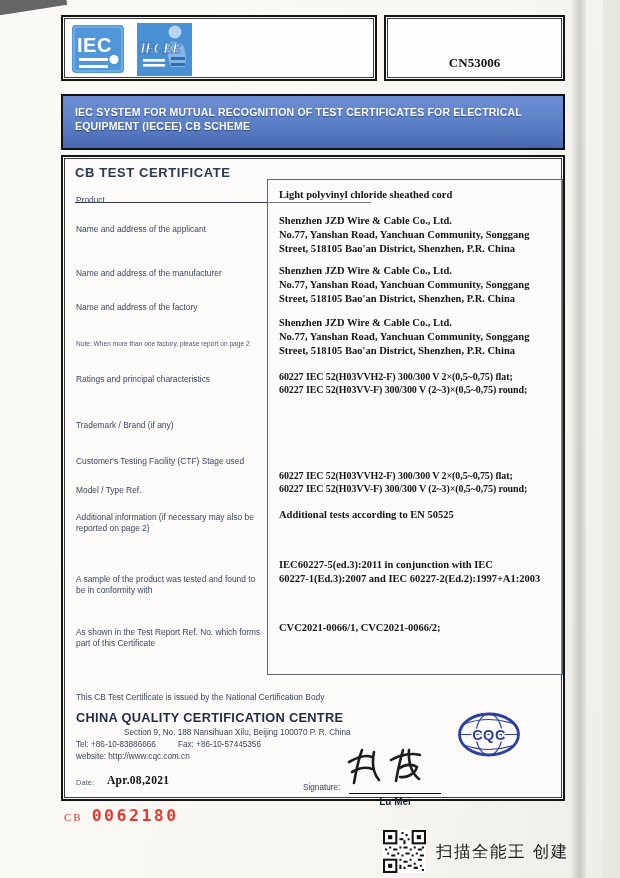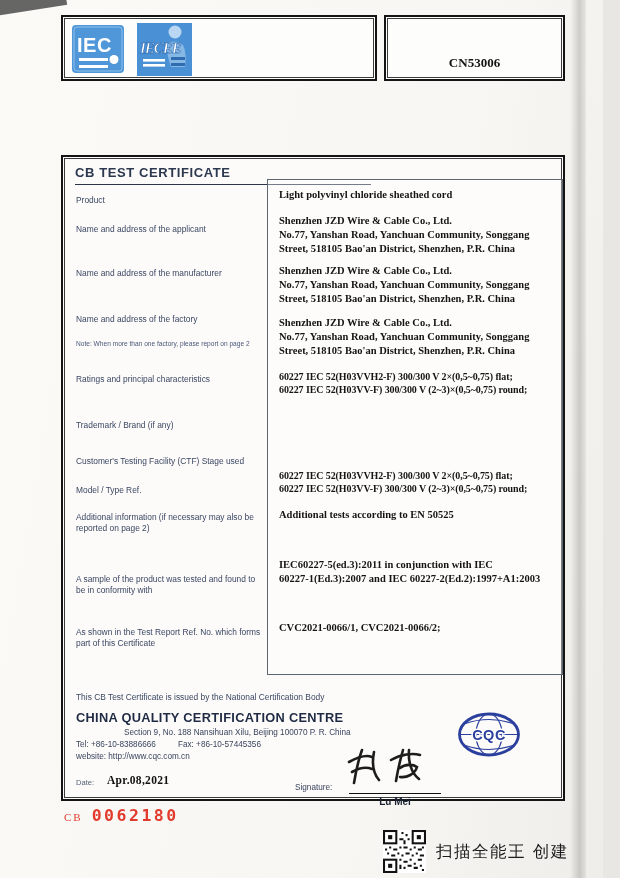--- a/index.html
+++ b/index.html
@@ -33,21 +33,21 @@
 
   .banner { position:absolute; left:61px; top:94px; width:504px; height:56px;
           background:linear-gradient(#6d8ed3 0%, #5b7fc6 55%, #4868b0 100%);
           border:2px solid #101016; color:#fff; font-weight:bold; font-size:10.5px;
           padding:9px 12px 0 12px; letter-spacing:.2px; line-height:1.35;
           text-shadow:0 1px 1px rgba(20,40,90,.65); }
 
   
   .main-box { position:absolute; left:61px; top:155px; width:504px; height:646px; background:#fcfbf9; }
   .cert-title { position:absolute; left:12px; top:8px; width:296px; font-weight:bold; font-size:13px;
-          color:#2c3850; letter-spacing:.6px; border-bottom:1.6px solid #2c3547; padding-bottom:4px; }
+          color:#2c3850; letter-spacing:.6px; border-bottom:1.6px solid #2c3547; padding-bottom:22px; }
   .value-panel { position:absolute; left:204px; top:22px; width:296px; height:496px;
           border:1px solid #5d6673; background:rgba(255,255,255,.35); }
 
   .flabel { position:absolute; left:13px; width:190px; font-size:8.4px; color:#3b4763; line-height:1.3; }
   .fnote  { position:absolute; left:13px; width:190px; font-size:6.6px; color:#56618030; color:#4c587a; }
   .fvalue { position:absolute; left:216px; width:274px; font-family:"Liberation Serif", serif;
           font-weight:bold; font-size:10.5px; color:#141414; line-height:1.32; white-space:pre-line; }
   .fvalue.compact { font-size:10px; letter-spacing:-0.1px; }
 
   .issued-line { position:absolute; left:13px; top:535px; font-size:8.4px; color:#3b4763; }
@@ -55,21 +55,21 @@
           color:#1f2a44; letter-spacing:.3px; }
   .body-addr { position:absolute; left:13px; top:571px; font-size:8.2px; color:#39445e;padding-left:48px; }
   .body-tel  { position:absolute; left:13px; top:583px; font-size:8.2px; color:#39445e; }
   .body-tel .fax { margin-left:22px; }
   .body-web  { position:absolute; left:13px; top:595px; font-size:8.2px; color:#39445e; }
 
   .date-label { position:absolute; left:13px; top:621px; font-size:7.6px; color:#545f76; }
   .date-value { position:absolute; left:44px; top:617px; font-family:"Liberation Serif", serif;
           font-weight:bold; font-size:11.5px; color:#111; letter-spacing:.3px; }
 
-  .sig-label { position:absolute; left:232px; top:626px; font-size:8.2px; color:#39445e; }
+  .sig-label { position:absolute; left:240px; top:626px; font-size:8.2px; color:#39445e; }
   .sig-strokes { position:absolute; left:278px; top:588px; width:104px; height:46px; }
   .sig-line { position:absolute; left:286px; top:636px; width:92px; border-top:1.8px solid #101010; }
   .sig-name { position:absolute; left:286px; top:639px; width:92px; text-align:center;
           font-size:10px; font-weight:bold; color:#1c2433; }
 
   .cqc-logo { position:absolute; left:394px; top:554px; width:64px; height:47px; }
 
   
   .cb-stamp { position:absolute; left:64px; top:806px; display:flex; align-items:baseline; gap:9px;
           color:#e23b2e; }
@@ -107,39 +107,40 @@
       <text x="3" y="30" font-family="Liberation Serif, serif" font-size="15" font-weight="bold" font-style="italic" fill="#fff" stroke="#1b5ca8" stroke-width="0.5" letter-spacing="-1">IECEE</text>
       <rect x="6" y="36" width="22" height="2.6" fill="#fff"></rect>
       <rect x="6" y="41" width="22" height="2.6" fill="#fff"></rect>
     </svg>
   </div>
 
   <div class="ref-box dbl">
     <div class="ref-value">CN53006</div>
   </div>
 
+  <div class="banner">IEC SYSTEM FOR MUTUAL RECOGNITION OF TEST CERTIFICATES FOR ELECTRICAL EQUIPMENT (IECEE) CB SCHEME</div>
 
   <div class="main-box dbl">
     <div class="cert-title">CB TEST CERTIFICATE</div>
     <div class="value-panel"></div>
 
     <div class="flabel" style="top:38px">Product</div>
     <div class="fvalue" style="top:31px">Light polyvinyl chloride sheathed cord</div>
 
     <div class="flabel" style="top:67px">Name and address of the applicant</div>
     <div class="fvalue" style="top:57px">Shenzhen JZD Wire &amp; Cable Co., Ltd.
 No.77, Yanshan Road, Yanchuan   Community, Songgang
 Street, 518105 Bao'an District, Shenzhen, P.R. China</div>
 
     <div class="flabel" style="top:111px">Name and address of the manufacturer</div>
     <div class="fvalue" style="top:107px">Shenzhen JZD Wire &amp; Cable Co., Ltd.
 No.77, Yanshan Road, Yanchuan   Community, Songgang
 Street, 518105 Bao'an District, Shenzhen, P.R. China</div>
 
-    <div class="flabel" style="top:157px">Name and address of the factory</div>
+    <div class="flabel" style="top:145px">Name and address of the factory</div>
     <div class="fnote" style="top:183px">Note: When more than one factory, please report on page 2</div>
     <div class="fvalue" style="top:159px">Shenzhen JZD Wire &amp; Cable Co., Ltd.
 No.77, Yanshan Road, Yanchuan   Community, Songgang
 Street, 518105 Bao'an District, Shenzhen, P.R. China</div>
 
     <div class="flabel" style="top:217px">Ratings and principal characteristics</div>
     <div class="fvalue compact" style="top:213px">60227 IEC 52(H03VVH2-F) 300/300 V 2×(0,5~0,75) flat;
 60227 IEC 52(H03VV-F) 300/300 V (2~3)×(0,5~0,75) round;</div>
 
     <div class="flabel" style="top:263px">Trademark / Brand (if any)</div>

